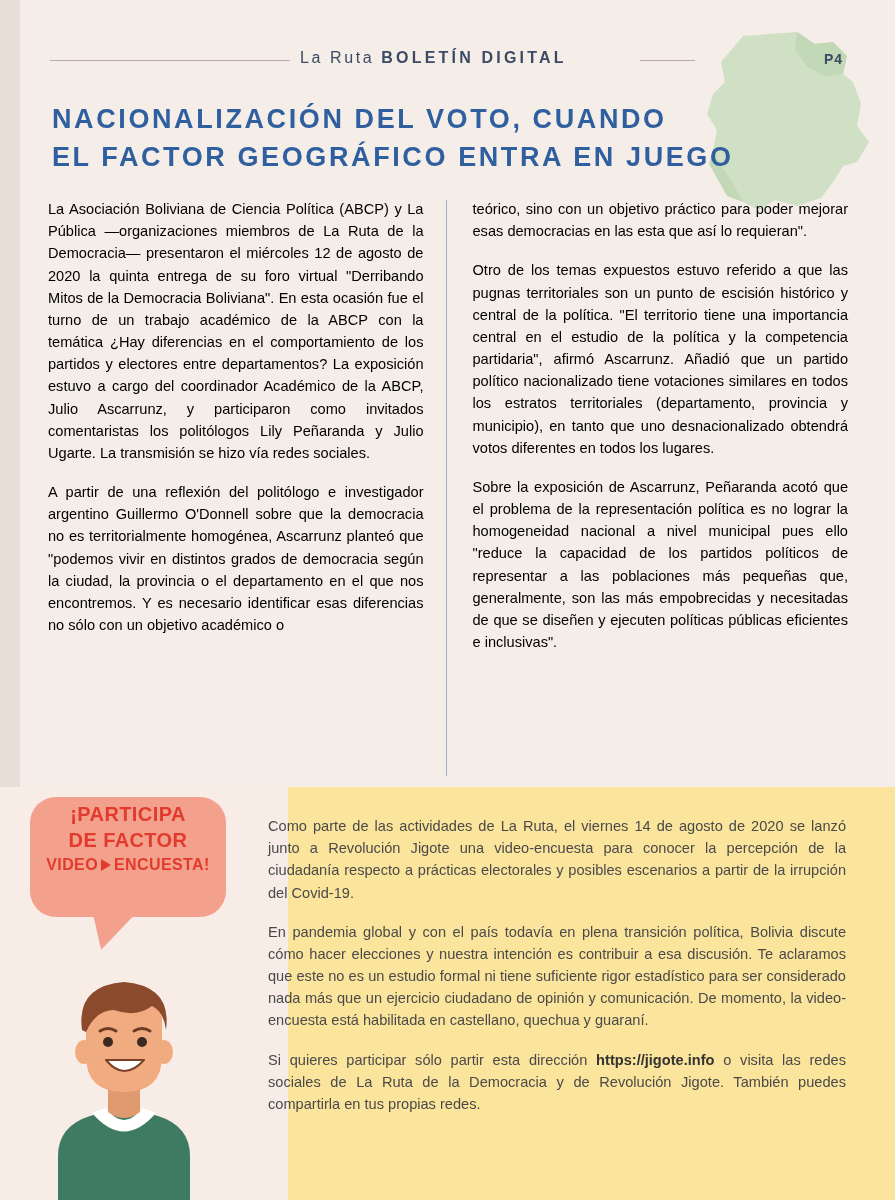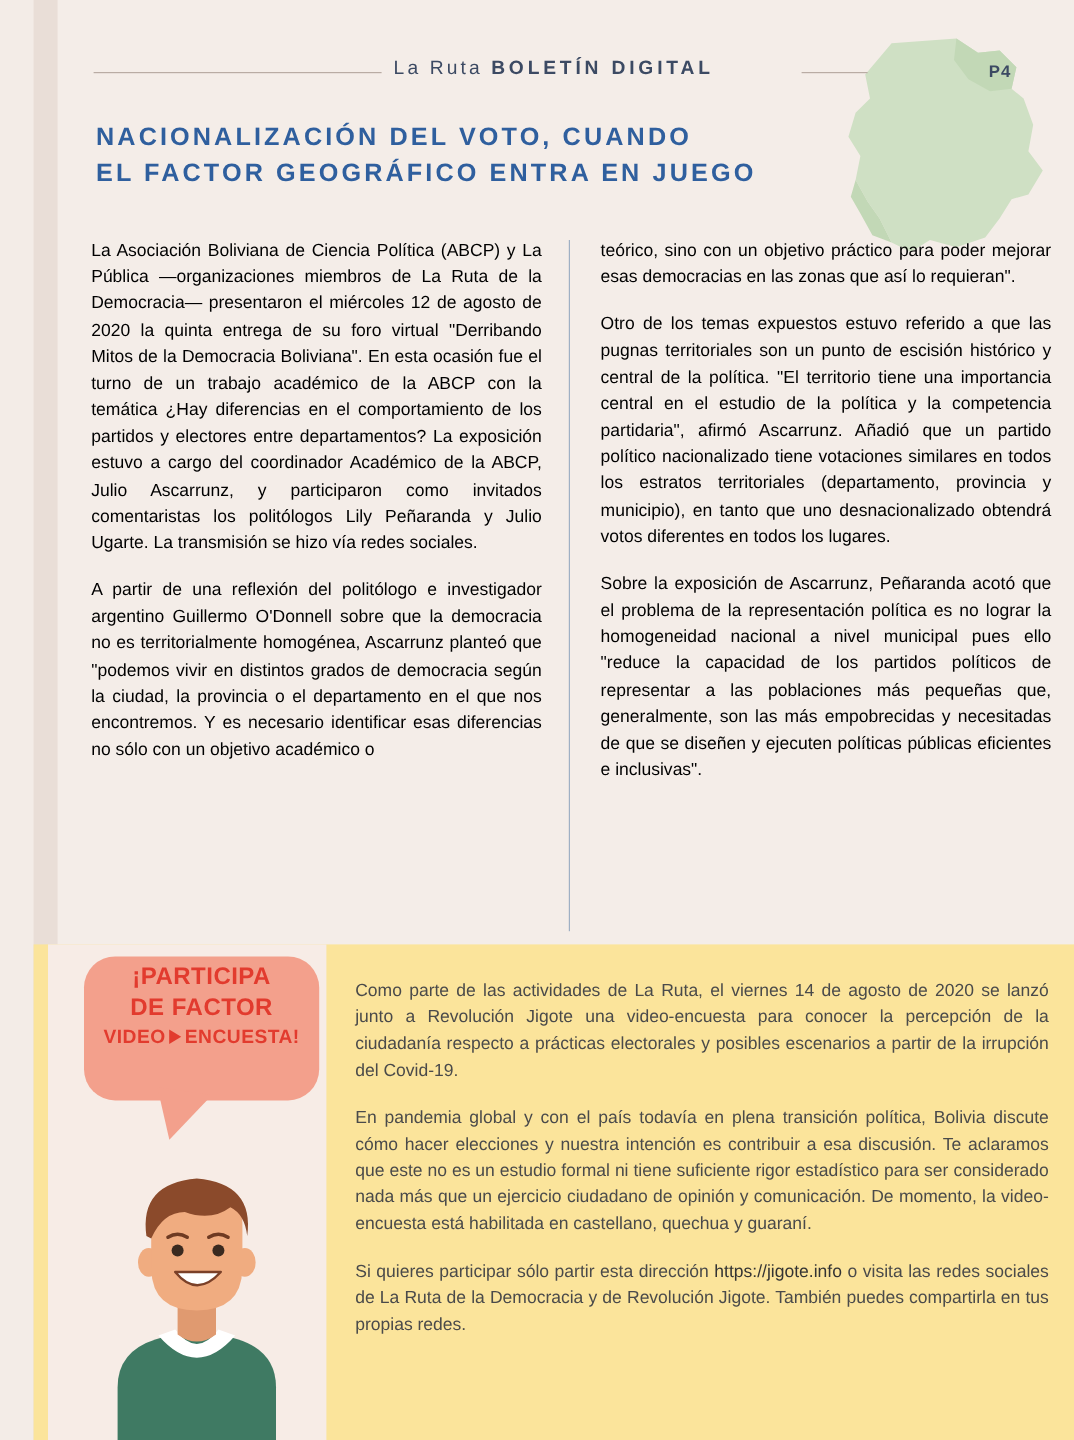--- a/index.html
+++ b/index.html
@@ -11,21 +11,20 @@
     height: 1200px;
     background: #f3ece7;
     font-family: "Liberation Sans", sans-serif;
     overflow: hidden;
     position: relative;
   }
   .page {
     position: absolute;
     inset: 0;
     background: #f4ede8;
-    margin-left: 28px;
   }
   
   .left-stripe {
     position: absolute;
     left: 0; top: 0; bottom: 0;
     width: 20px;
     background: #e9ded7;
   }
   
   .map-deco {
@@ -75,21 +74,21 @@
     letter-spacing: 1px;
     color: #3c4a63;
   }
   
   .headline {
     position: absolute;
     left: 52px;
     top: 100px;
     width: 780px;
     color: #2f5f9e;
-    font-size: 21px;
+    font-size: 27px;
     font-weight: 700;
     letter-spacing: 2.6px;
     line-height: 1.42;
   }
   
   .columns {
     position: absolute;
     left: 48px;
     top: 198px;
     width: 800px;
@@ -116,38 +115,38 @@
   .bottom {
     position: absolute;
     left: 0;
     right: 0;
     bottom: 0;
     height: 413px;
     background: #fbe49b;
   }
   .bottom-left {
     position: absolute;
-    left: 12px;
+    left: 0;
     top: 0;
     bottom: 0;
-    width: 232px;
+    width: 288px;
     background: #f7ece6;
   }
   .bottom-text {
     position: absolute;
     left: 268px;
     top: 28px;
     width: 578px;
     color: #4a4a4a;
     font-size: 14.6px;
     line-height: 1.52;
     text-align: justify;
   }
   .bottom-text p { margin: 0 0 17px 0; }
-  .bottom-text b { font-weight: 400; color: #333; }
+  .bottom-text b { font-weight: 700; color: #333; }
   
   .bubble {
     position: absolute;
     left: 30px;
     top: 10px;
     width: 196px;
     height: 120px;
     background: #f3a08c;
     border-radius: 26px;
   }
@@ -211,21 +210,21 @@
     <div>EL FACTOR GEOGRÁFICO ENTRA EN JUEGO</div>
   </div>
 
   <div class="columns">
     <div class="col left">
       <p>La Asociación Boliviana de Ciencia Política (ABCP) y La Pública —organizaciones miembros de La Ruta de la Democracia— presentaron el miércoles 12 de agosto de 2020 la quinta entrega de su foro virtual "Derribando Mitos de la Democracia Boliviana". En esta ocasión fue el turno de un trabajo académico de la ABCP con la temática ¿Hay diferencias en el comportamiento de los partidos y electores entre departamentos? La exposición estuvo a cargo del coordinador Académico de la ABCP, Julio Ascarrunz, y participaron como invitados comentaristas los politólogos Lily Peñaranda y Julio Ugarte. La transmisión se hizo vía redes sociales.</p>
       <p>A partir de una reflexión del politólogo e investigador argentino Guillermo O'Donnell sobre que la democracia no es territorialmente homogénea, Ascarrunz planteó que "podemos vivir en distintos grados de democracia según la ciudad, la provincia o el departamento en el que nos encontremos. Y es necesario identificar esas diferencias no sólo con un objetivo académico o</p>
     </div>
     <div class="col-divider"></div>
     <div class="col right">
-      <p>teórico, sino con un objetivo práctico para poder mejorar esas democracias en las zonas que así lo requieran".</p>
+      <p>teórico, sino con un objetivo práctico para poder mejorar esas democracias en las esta que así lo requieran".</p>
       <p>Otro de los temas expuestos estuvo referido a que las pugnas territoriales son un punto de escisión histórico y central de la política. "El territorio tiene una importancia central en el estudio de la política y la competencia partidaria", afirmó Ascarrunz. Añadió que un partido político nacionalizado tiene votaciones similares en todos los estratos territoriales (departamento, provincia y municipio), en tanto que uno desnacionalizado obtendrá votos diferentes en todos los lugares.</p>
       <p>Sobre la exposición de Ascarrunz, Peñaranda acotó que el problema de la representación política es no lograr la homogeneidad nacional a nivel municipal pues ello "reduce la capacidad de los partidos políticos de representar a las poblaciones más pequeñas que, generalmente, son las más empobrecidas y necesitadas de que se diseñen y ejecuten políticas públicas eficientes e inclusivas".</p>
     </div>
   </div>
 
   <div class="bottom">
     <div class="bottom-left">
 
       <div class="bubble"></div>
       <div class="bubble-tail"></div>

